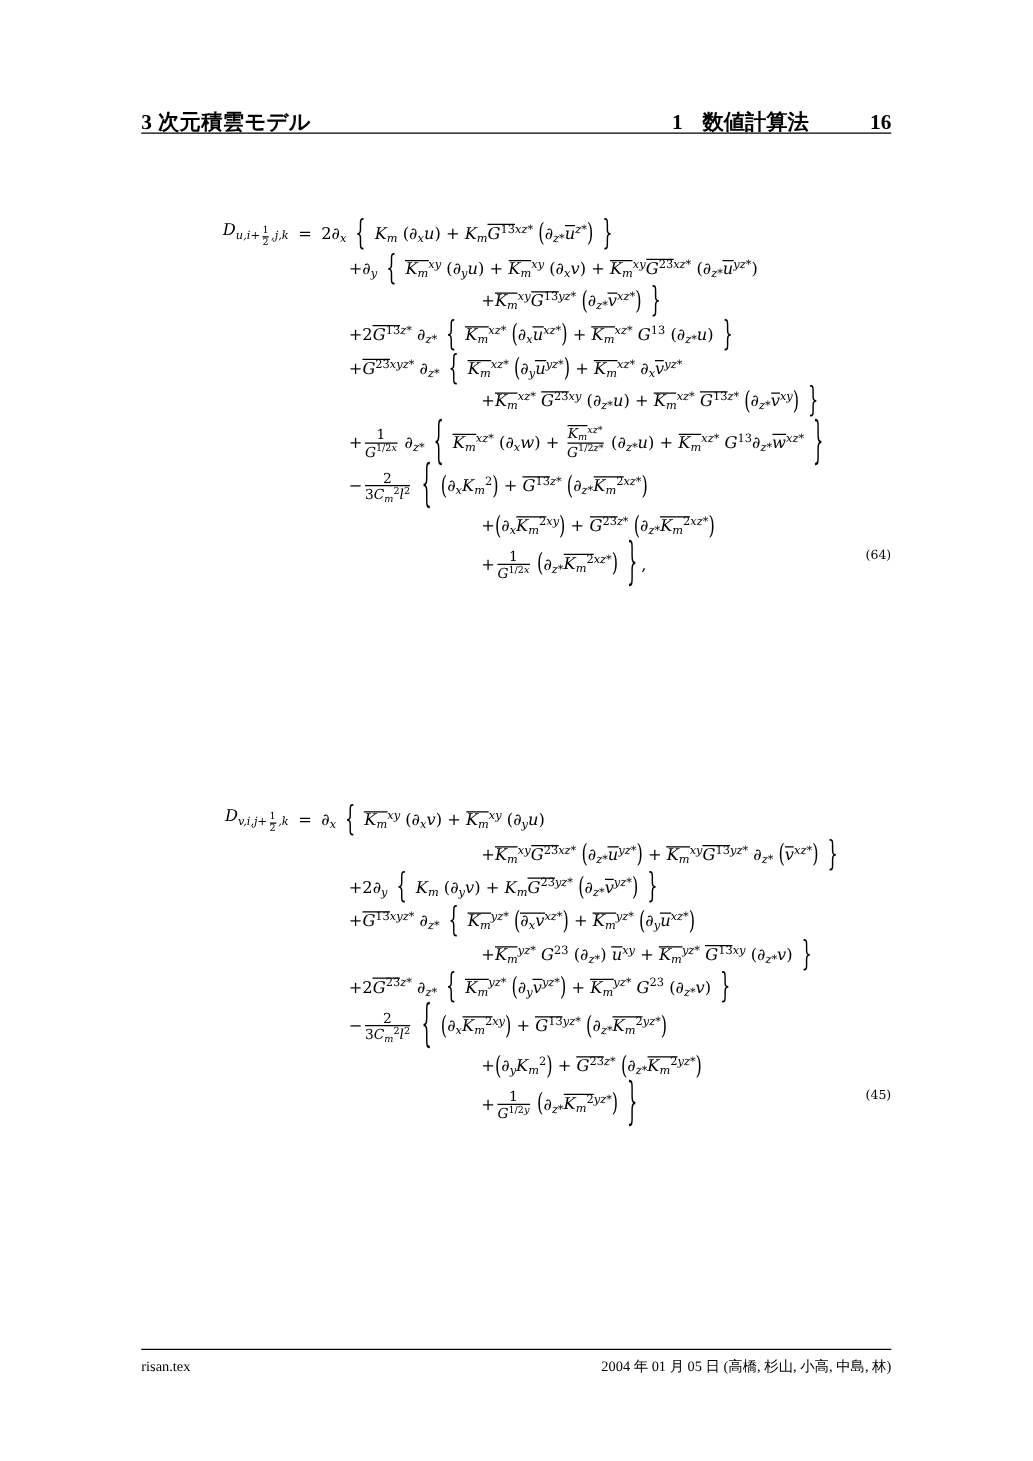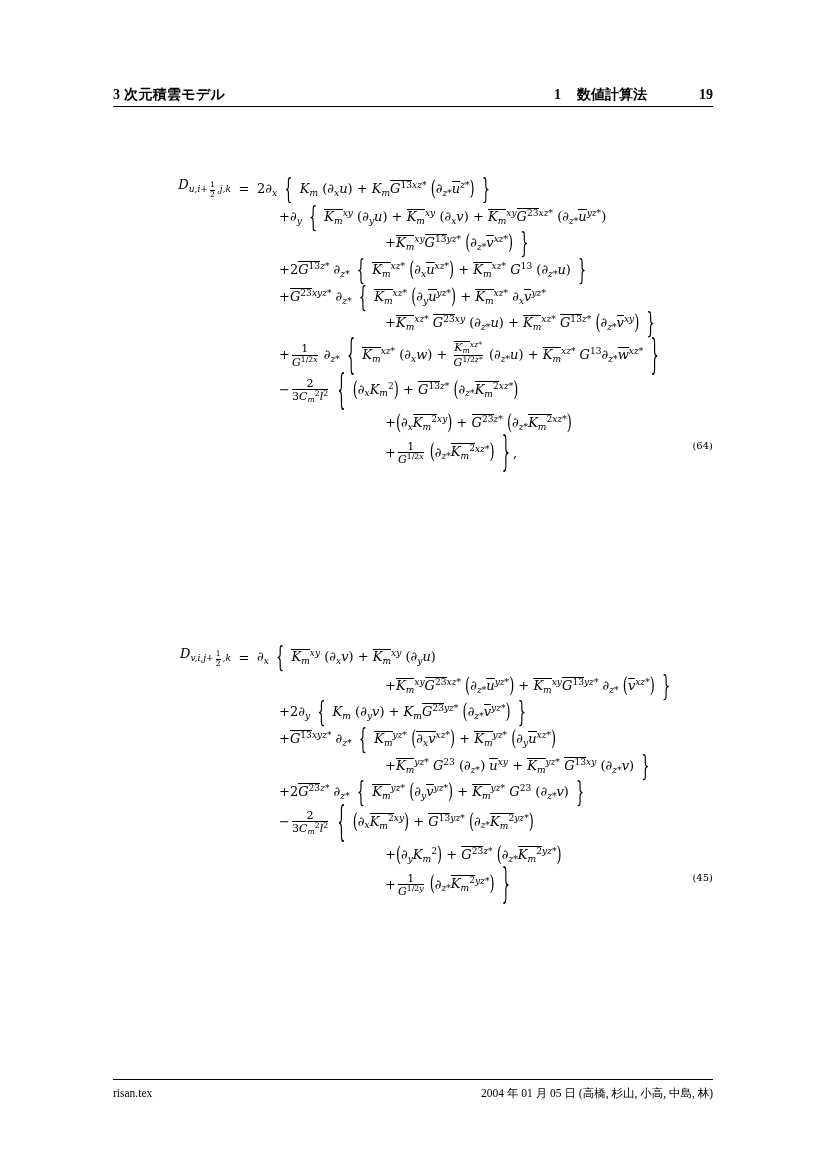--- a/index.html
+++ b/index.html
@@ -23,21 +23,21 @@
   }
   
   .header {
     position: absolute;
     left: 113px;
     top: 86px;
     width: 600px;
     display: flex;
     align-items: baseline;
     font-weight: bold;
-    font-size: 14px;
+    font-size: 17px;
   }
   .header .left {
     flex: 0 0 auto;
     letter-spacing: 0.3px;
   }
   .header .spacer { flex: 1 1 auto; }
   .header .mid {
     flex: 0 0 auto;
     padding-right: 42px;
   }
@@ -177,21 +177,21 @@
 <body>
 
 <div class="page">
 
   <div class="header">
     <span class="left">3 次元積雲モデル</span>
     <span class="spacer"></span>
     <span class="mid">
       <span class="secnum">1</span><span>数値計算法</span>
     </span>
-    <span class="pageno">19</span>
+    <span class="pageno">16</span>
   </div>
   <div class="header-rule"></div>
 
 
   <div class="eqblock math" style="top:178px;">
 
     <div class="row">
       <div class="lhs">
         <i class="v">D</i><span class="sub"><i class="v">u,i</i>+<span class="frac"><span class="num">1</span><span class="den">2</span></span><i class="v">,j,k</i></span>
       </div>

